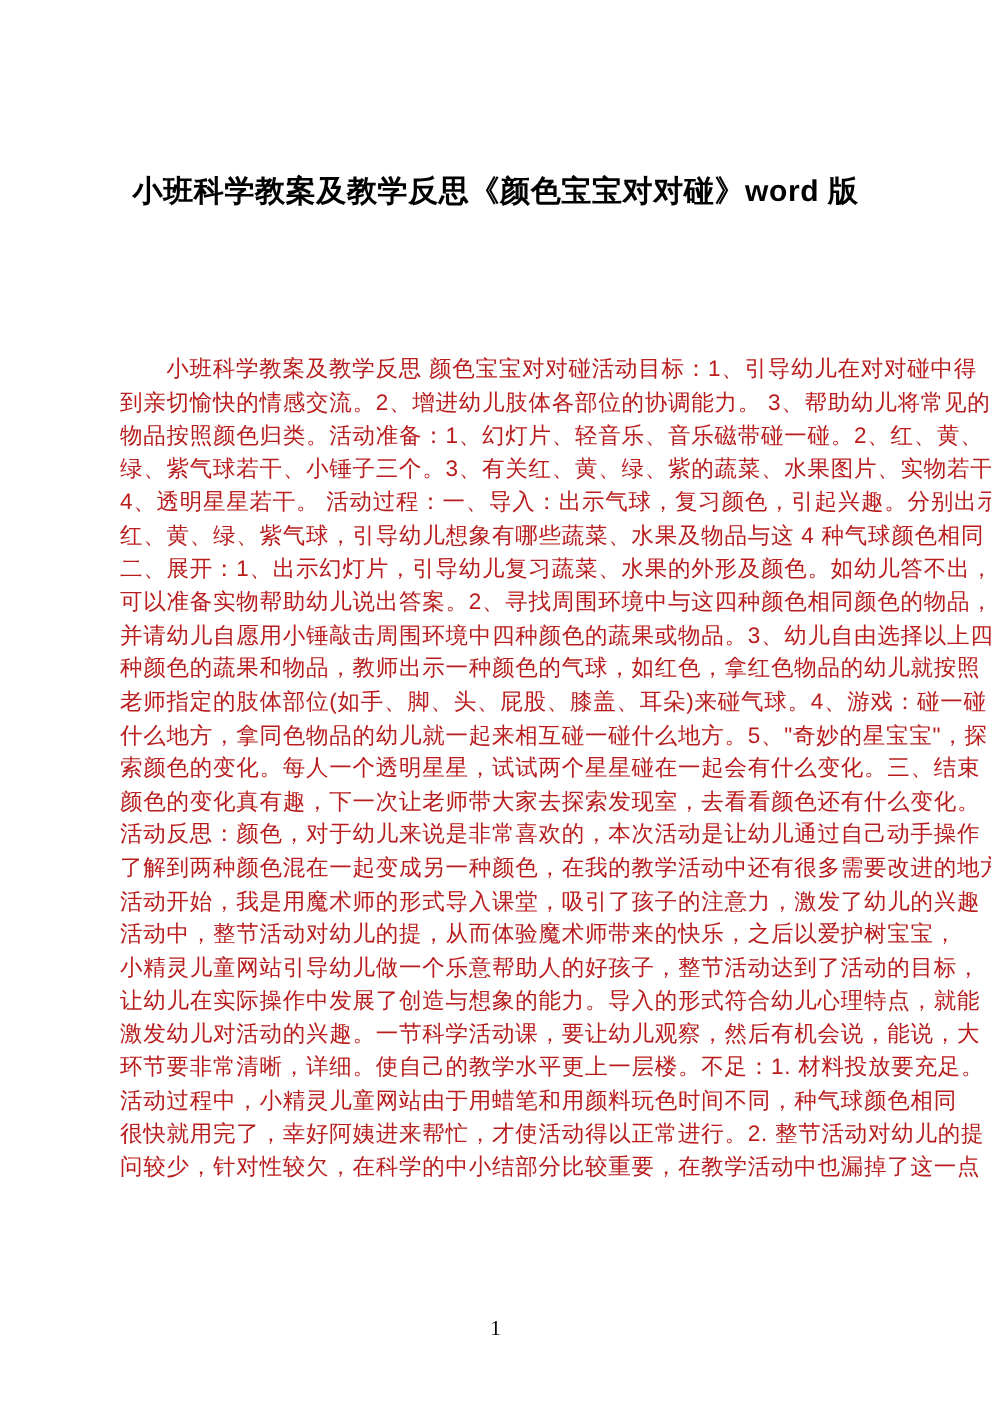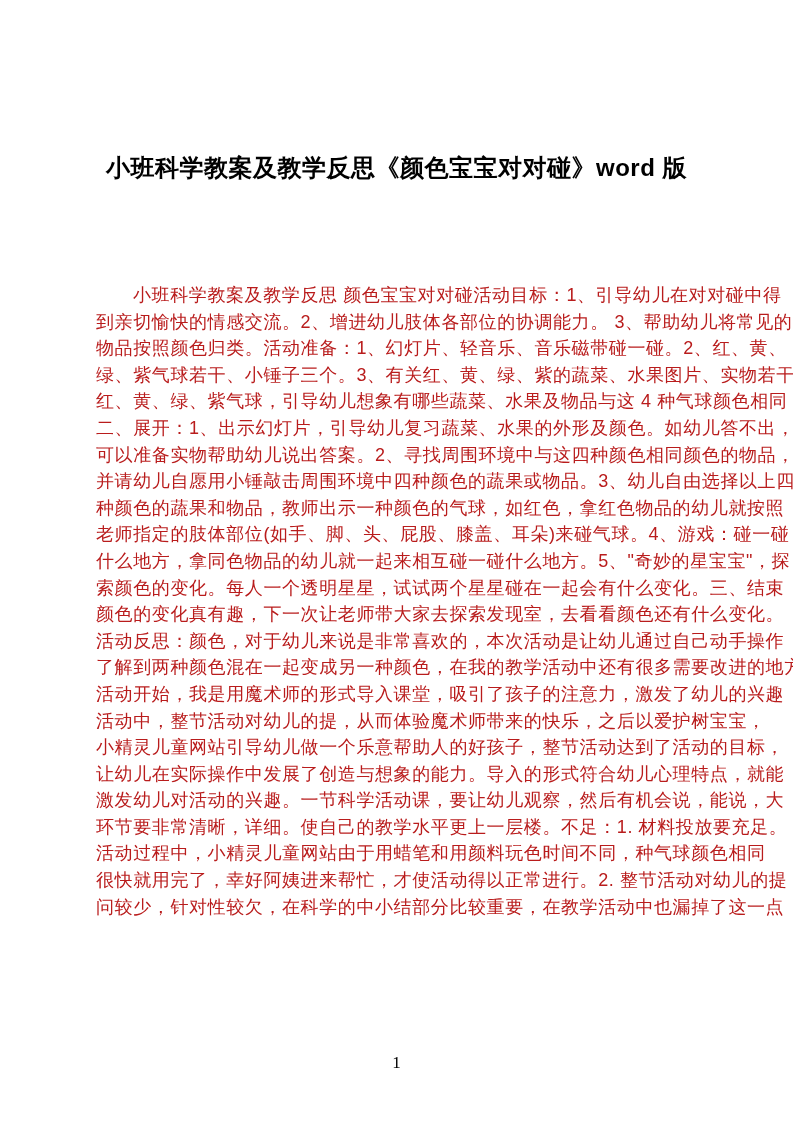--- a/index.html
+++ b/index.html
@@ -11,21 +11,21 @@
     position: relative;
     width: 793px;
     height: 1122px;
     background: #ffffff;
     overflow: hidden;
     font-family: "Liberation Sans", sans-serif;
     color: #000000;
   }
   .doc-title {
     position: absolute;
-    top: 148px;
+    top: 134px;
     left: 0;
     width: 793px;
     margin: 0;
     text-align: center;
     font-size: 24px;
     font-weight: bold;
     line-height: 40px;
     letter-spacing: 0.5px;
     white-space: pre;
     color: #000000;
@@ -66,20 +66,21 @@
 
 <div class="page">
 
   <h1 class="doc-title">小班科学教案及教学反思《颜色宝宝对对碰》word 版</h1>
 
   <div class="body-text">
       <div class="line">小班科学教案及教学反思 颜色宝宝对对碰活动目标：1、引导幼儿在对对碰中得</div>
       <div class="line">到亲切愉快的情感交流。2、增进幼儿肢体各部位的协调能力。 3、帮助幼儿将常见的</div>
       <div class="line">物品按照颜色归类。活动准备：1、幻灯片、轻音乐、音乐磁带碰一碰。2、红、黄、</div>
       <div class="line">绿、紫气球若干、小锤子三个。3、有关红、黄、绿、紫的蔬菜、水果图片、实物若干</div>
+      <div class="line">4、透明星星若干。 活动过程：一、导入：出示气球，复习颜色，引起兴趣。分别出示</div>
       <div class="line">红、黄、绿、紫气球，引导幼儿想象有哪些蔬菜、水果及物品与这 4 种气球颜色相同</div>
       <div class="line">二、展开：1、出示幻灯片，引导幼儿复习蔬菜、水果的外形及颜色。如幼儿答不出，</div>
       <div class="line">可以准备实物帮助幼儿说出答案。2、寻找周围环境中与这四种颜色相同颜色的物品，</div>
       <div class="line">并请幼儿自愿用小锤敲击周围环境中四种颜色的蔬果或物品。3、幼儿自由选择以上四</div>
       <div class="line">种颜色的蔬果和物品，教师出示一种颜色的气球，如红色，拿红色物品的幼儿就按照</div>
       <div class="line">老师指定的肢体部位(如手、脚、头、屁股、膝盖、耳朵)来碰气球。4、游戏：碰一碰</div>
       <div class="line">什么地方，拿同色物品的幼儿就一起来相互碰一碰什么地方。5、"奇妙的星宝宝"，探</div>
       <div class="line">索颜色的变化。每人一个透明星星，试试两个星星碰在一起会有什么变化。三、结束</div>
       <div class="line">颜色的变化真有趣，下一次让老师带大家去探索发现室，去看看颜色还有什么变化。</div>
       <div class="line">活动反思：颜色，对于幼儿来说是非常喜欢的，本次活动是让幼儿通过自己动手操作</div>

